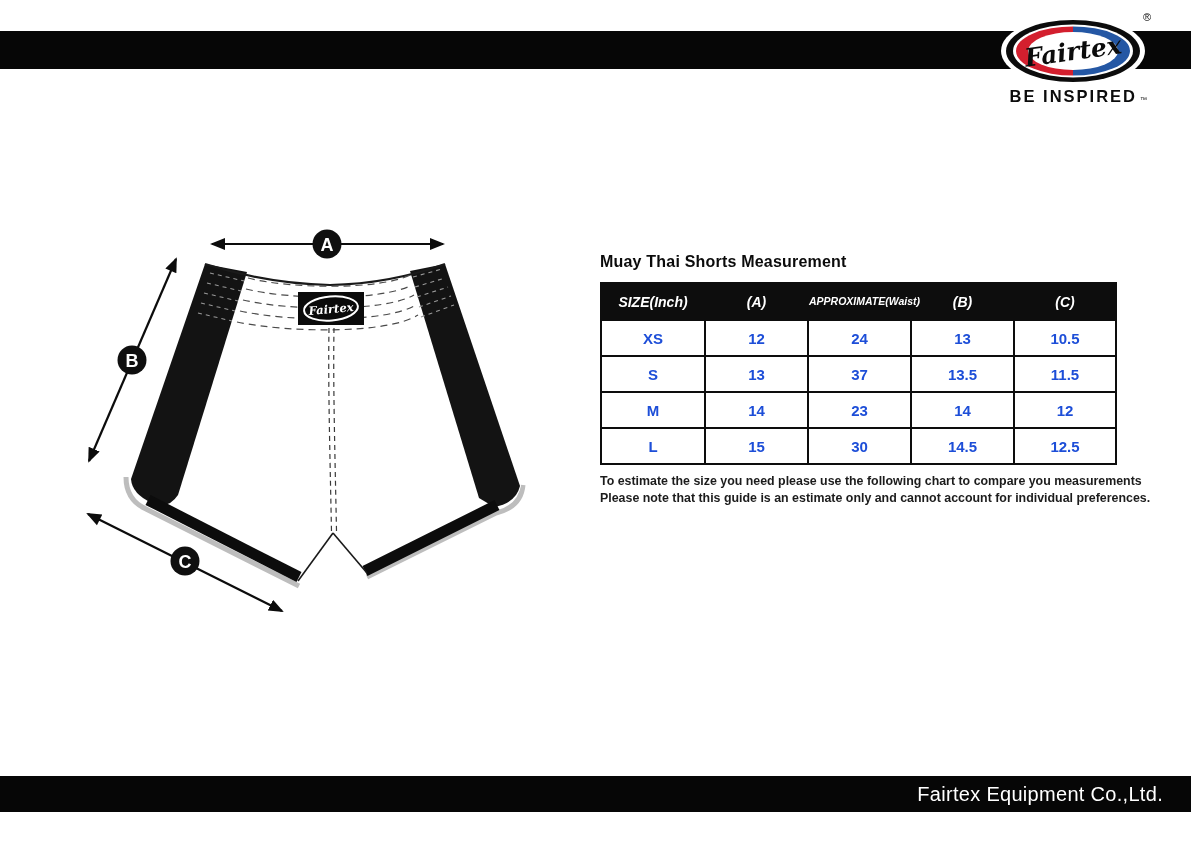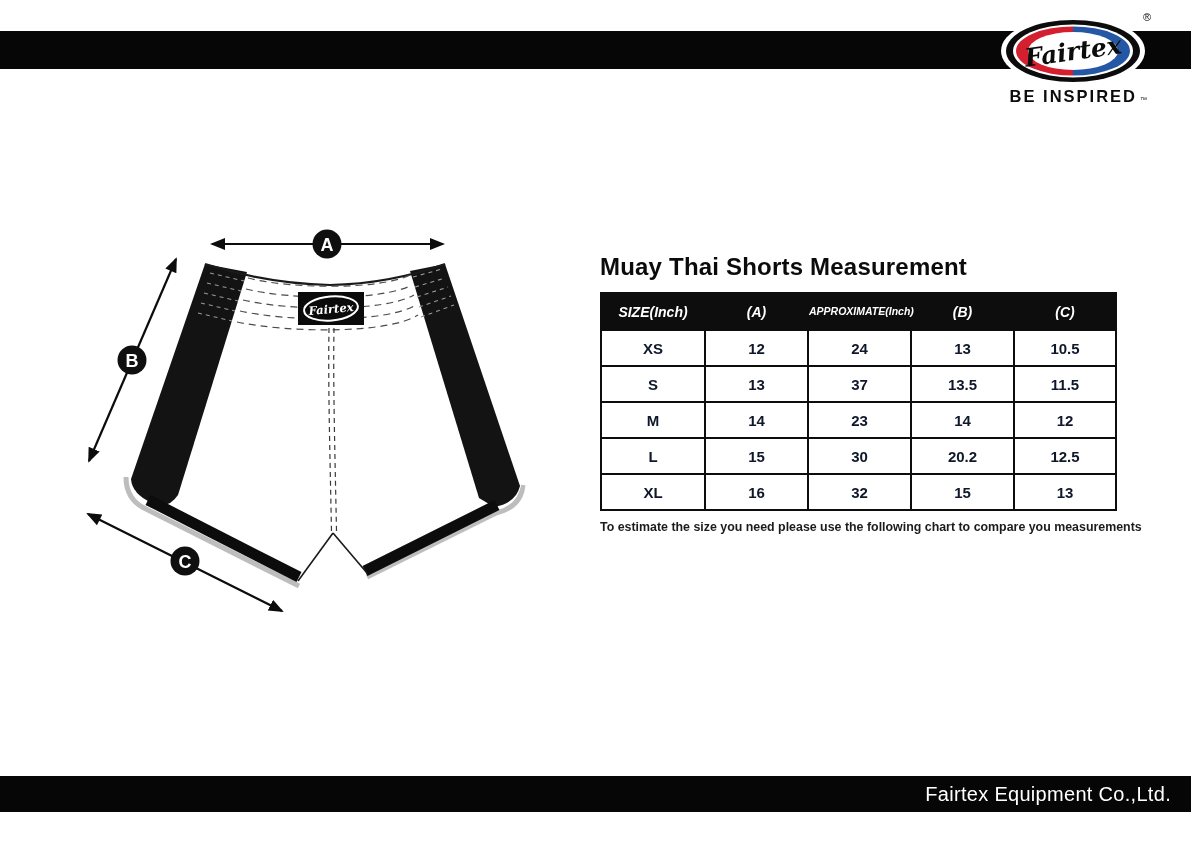--- a/index.html
+++ b/index.html
@@ -15,40 +15,40 @@
   .logo-block {
     position:absolute; left:995px; top:3px; width:170px; height:104px;
   }
   .diagram-block {
     position:absolute; left:80px; top:215px; width:480px; height:400px;
   }
   .content {
     position:absolute; left:600px; top:253px; width:540px;
   }
   .page-title {
-    font-size:24px; font-weight:bold; color:#0b0b0b; letter-spacing:0.2px;
+    font-size:16px; font-weight:bold; color:#0b0b0b; letter-spacing:0.2px;
     margin-bottom:11px;
   }
   table.size-table { border-collapse:collapse; table-layout:fixed; width:515px;border-radius:29px; }
   table.size-table th, table.size-table td {
     border:2px solid #0d0d0d; text-align:center; vertical-align:middle;
   }
   table.size-table thead th {
     background:#0d0d0d; color:#ffffff; font-style:italic; font-weight:bold;
     font-size:14px; height:37px;
   }
   table.size-table thead th .th-stack { display:flex; flex-direction:row; line-height:1.15; }
   table.size-table thead th .th-small { font-size:10.5px; }
-  table.size-table td { height:36px; font-weight:bold; font-size:15px; color:#0f172a; }
+  table.size-table td { height:36px; font-weight:bold; font-size:15px; color:#1d4ed8; }
   .footnote { margin-top:8px; font-size:12.4px; color:#1c1c1c; line-height:1.34; }
   .footnote div { white-space:nowrap;font-weight:bold; }
   .bottom-bar {
     position:absolute; left:0; top:776px; width:1191px; height:36px;
     background:#060606; color:#ffffff; font-size:20px; font-weight:normal;
-    line-height:36px; text-align:right; padding-right:20px; letter-spacing:0.3px;
+    line-height:36px; text-align:right; padding-right:28px; letter-spacing:0.3px;
   }
 </style>
 </head>
 <body>
 
 <div class="page">
 
   <div class="top-bar"></div>
 
   <svg class="logo-block" viewBox="0 0 170 104" width="170" height="104">
@@ -168,21 +168,21 @@
         <col style="width:103px">
           <col style="width:102px">
       </colgroup>
       <thead>
         <tr>
           <th><span>SIZE(Inch)</span></th>
           <th><span>(A)</span></th>
           <th>
             <span class="th-stack">
               <span class="th-small">APPROXIMATE</span>
-              <span class="th-small">(Inch)</span>
+              <span class="th-small">(Waist)</span>
             </span>
           </th>
           <th><span>(B)</span></th>
           <th><span>(C)</span></th>
         </tr>
       </thead>
       <tbody>
         <tr>
           <td>XS</td>
           <td>12</td>
@@ -201,35 +201,29 @@
           <td>M</td>
           <td>14</td>
           <td>23</td>
           <td>14</td>
           <td>12</td>
         </tr>
         <tr>
           <td>L</td>
           <td>15</td>
           <td>30</td>
-          <td>20.2</td>
+          <td>14.5</td>
           <td>12.5</td>
-        </tr>
-        <tr>
-          <td>XL</td>
-          <td>16</td>
-          <td>32</td>
-          <td>15</td>
-          <td>13</td>
         </tr>
       </tbody>
     </table>
 
     <div class="footnote">
       <div>To estimate the size you need please use the following chart to compare you measurements</div>
+      <div>Please note that this guide is an estimate only and cannot account for individual preferences.</div>
     </div>
   </div>
 
   <div class="bottom-bar">
     <span>Fairtex Equipment Co.,Ltd.</span>
   </div>
 
 </div>
 
 </body></html>

